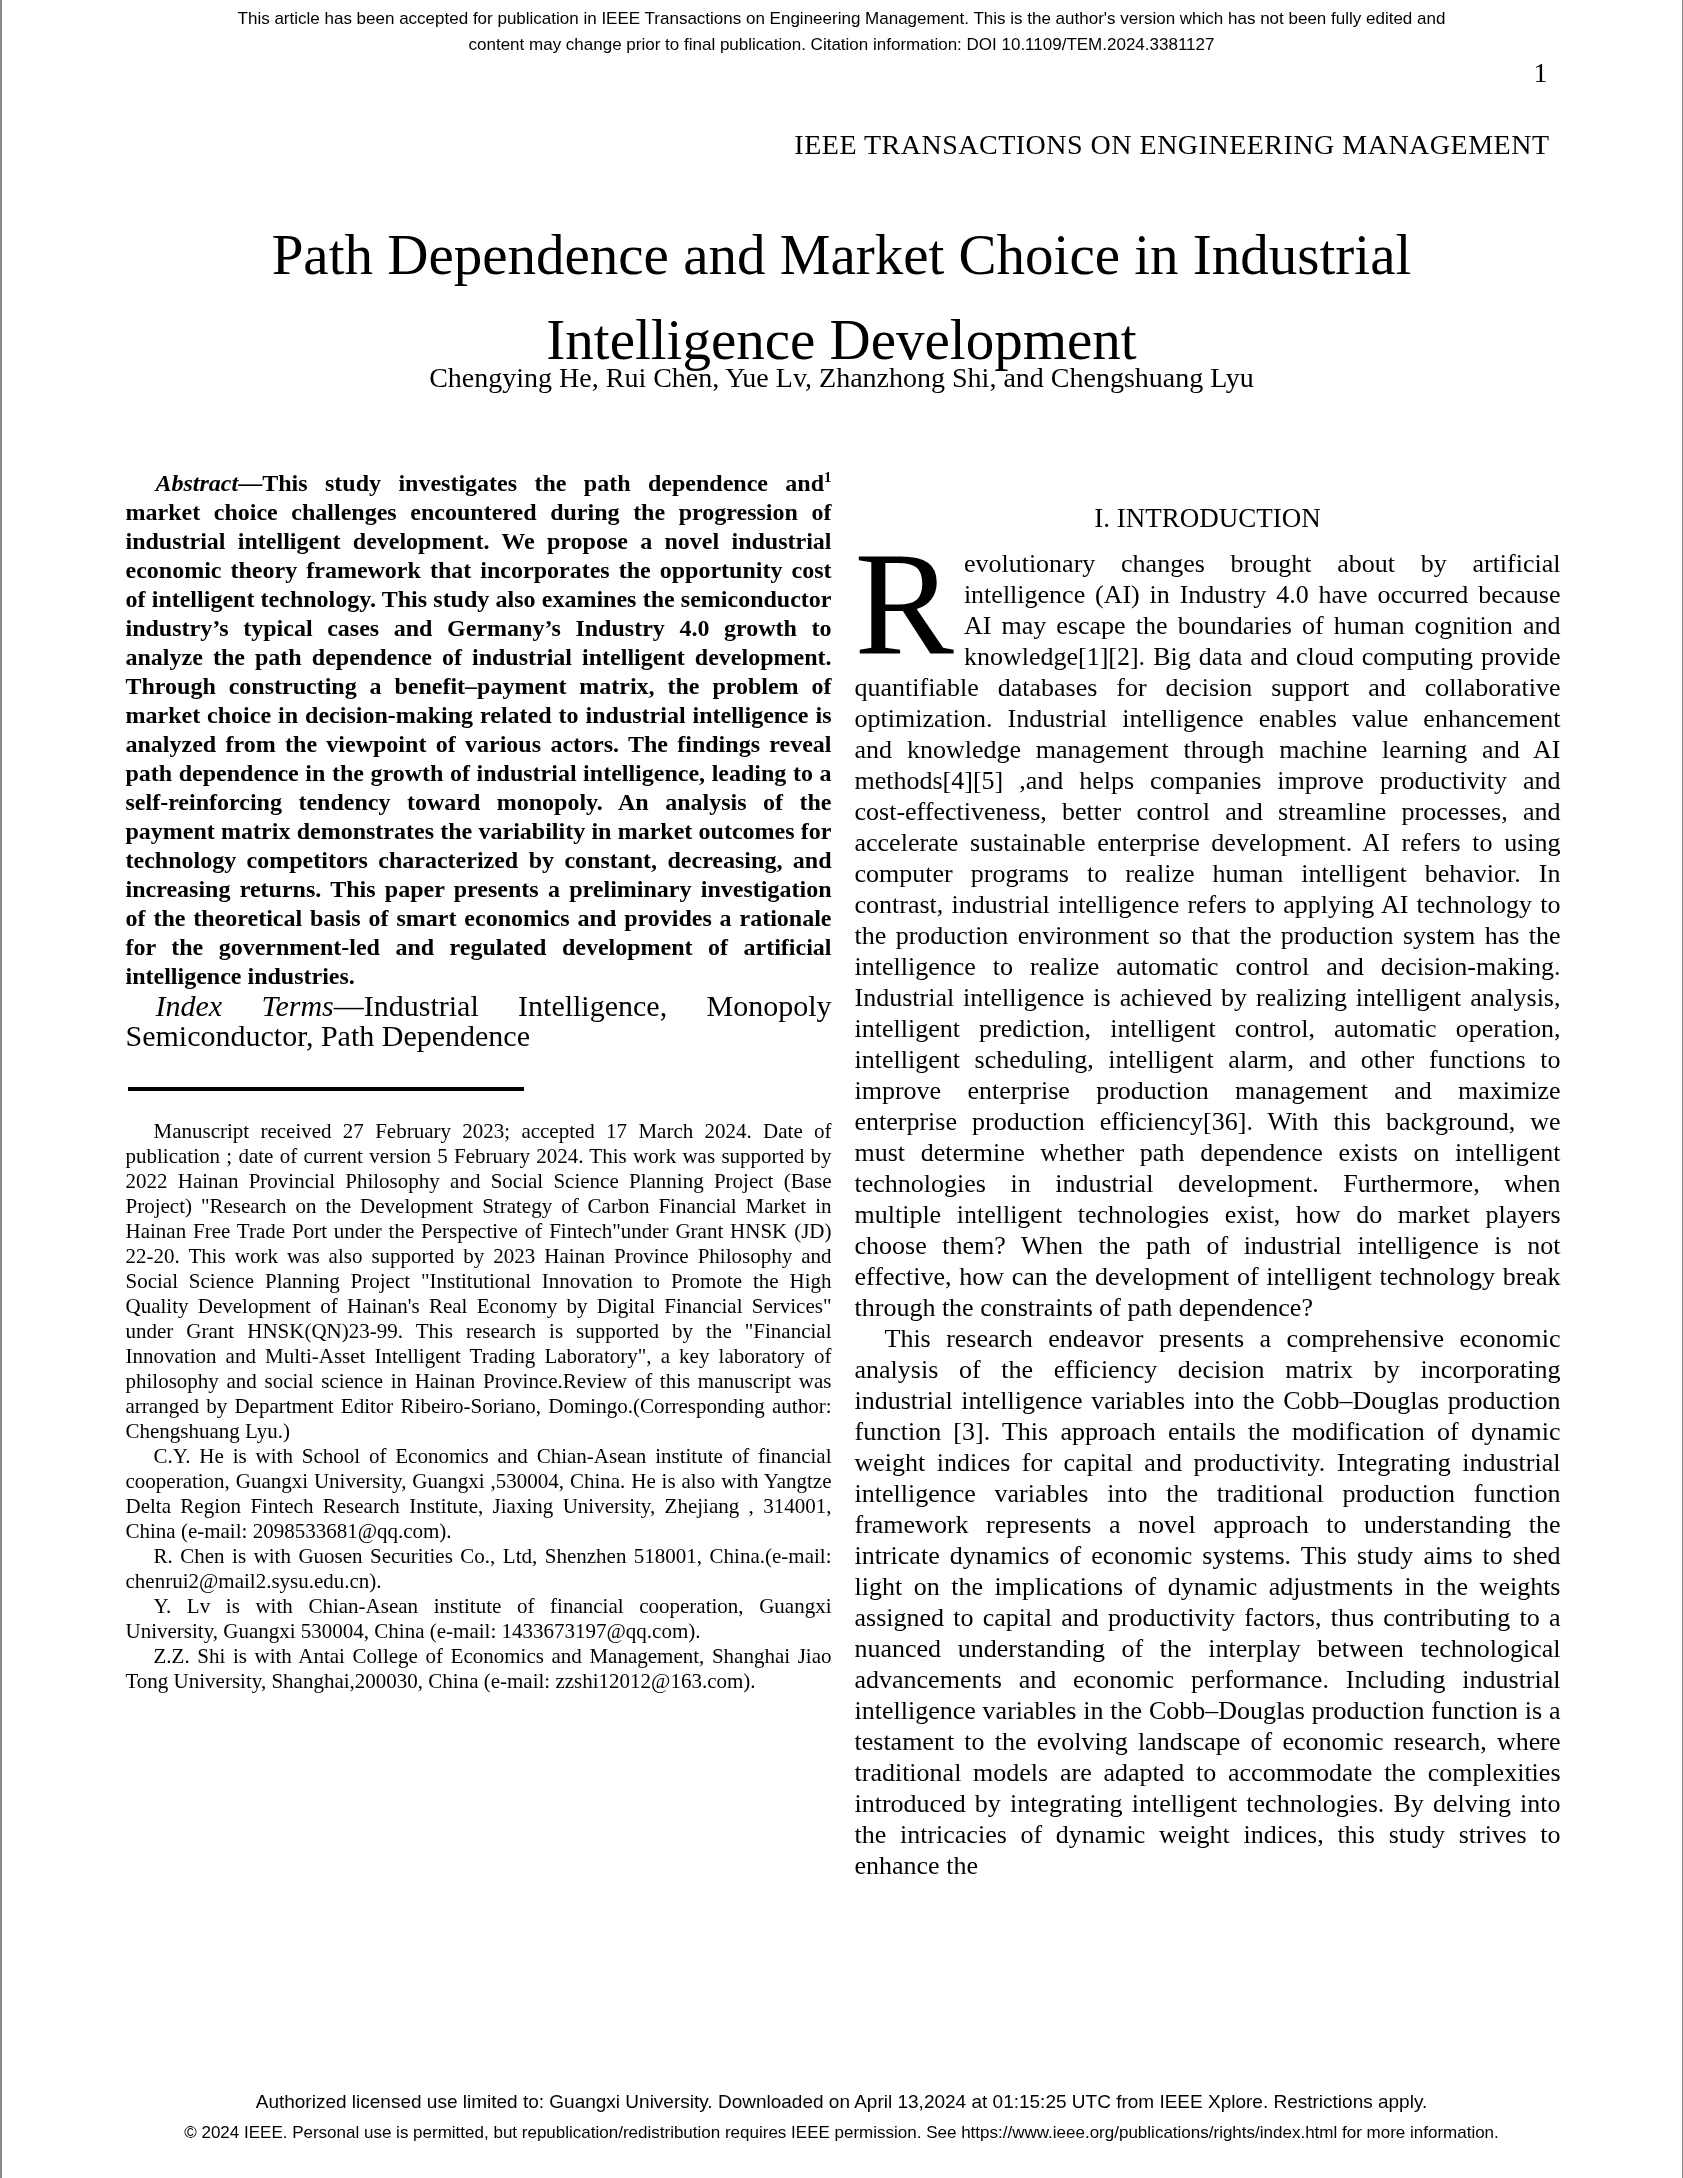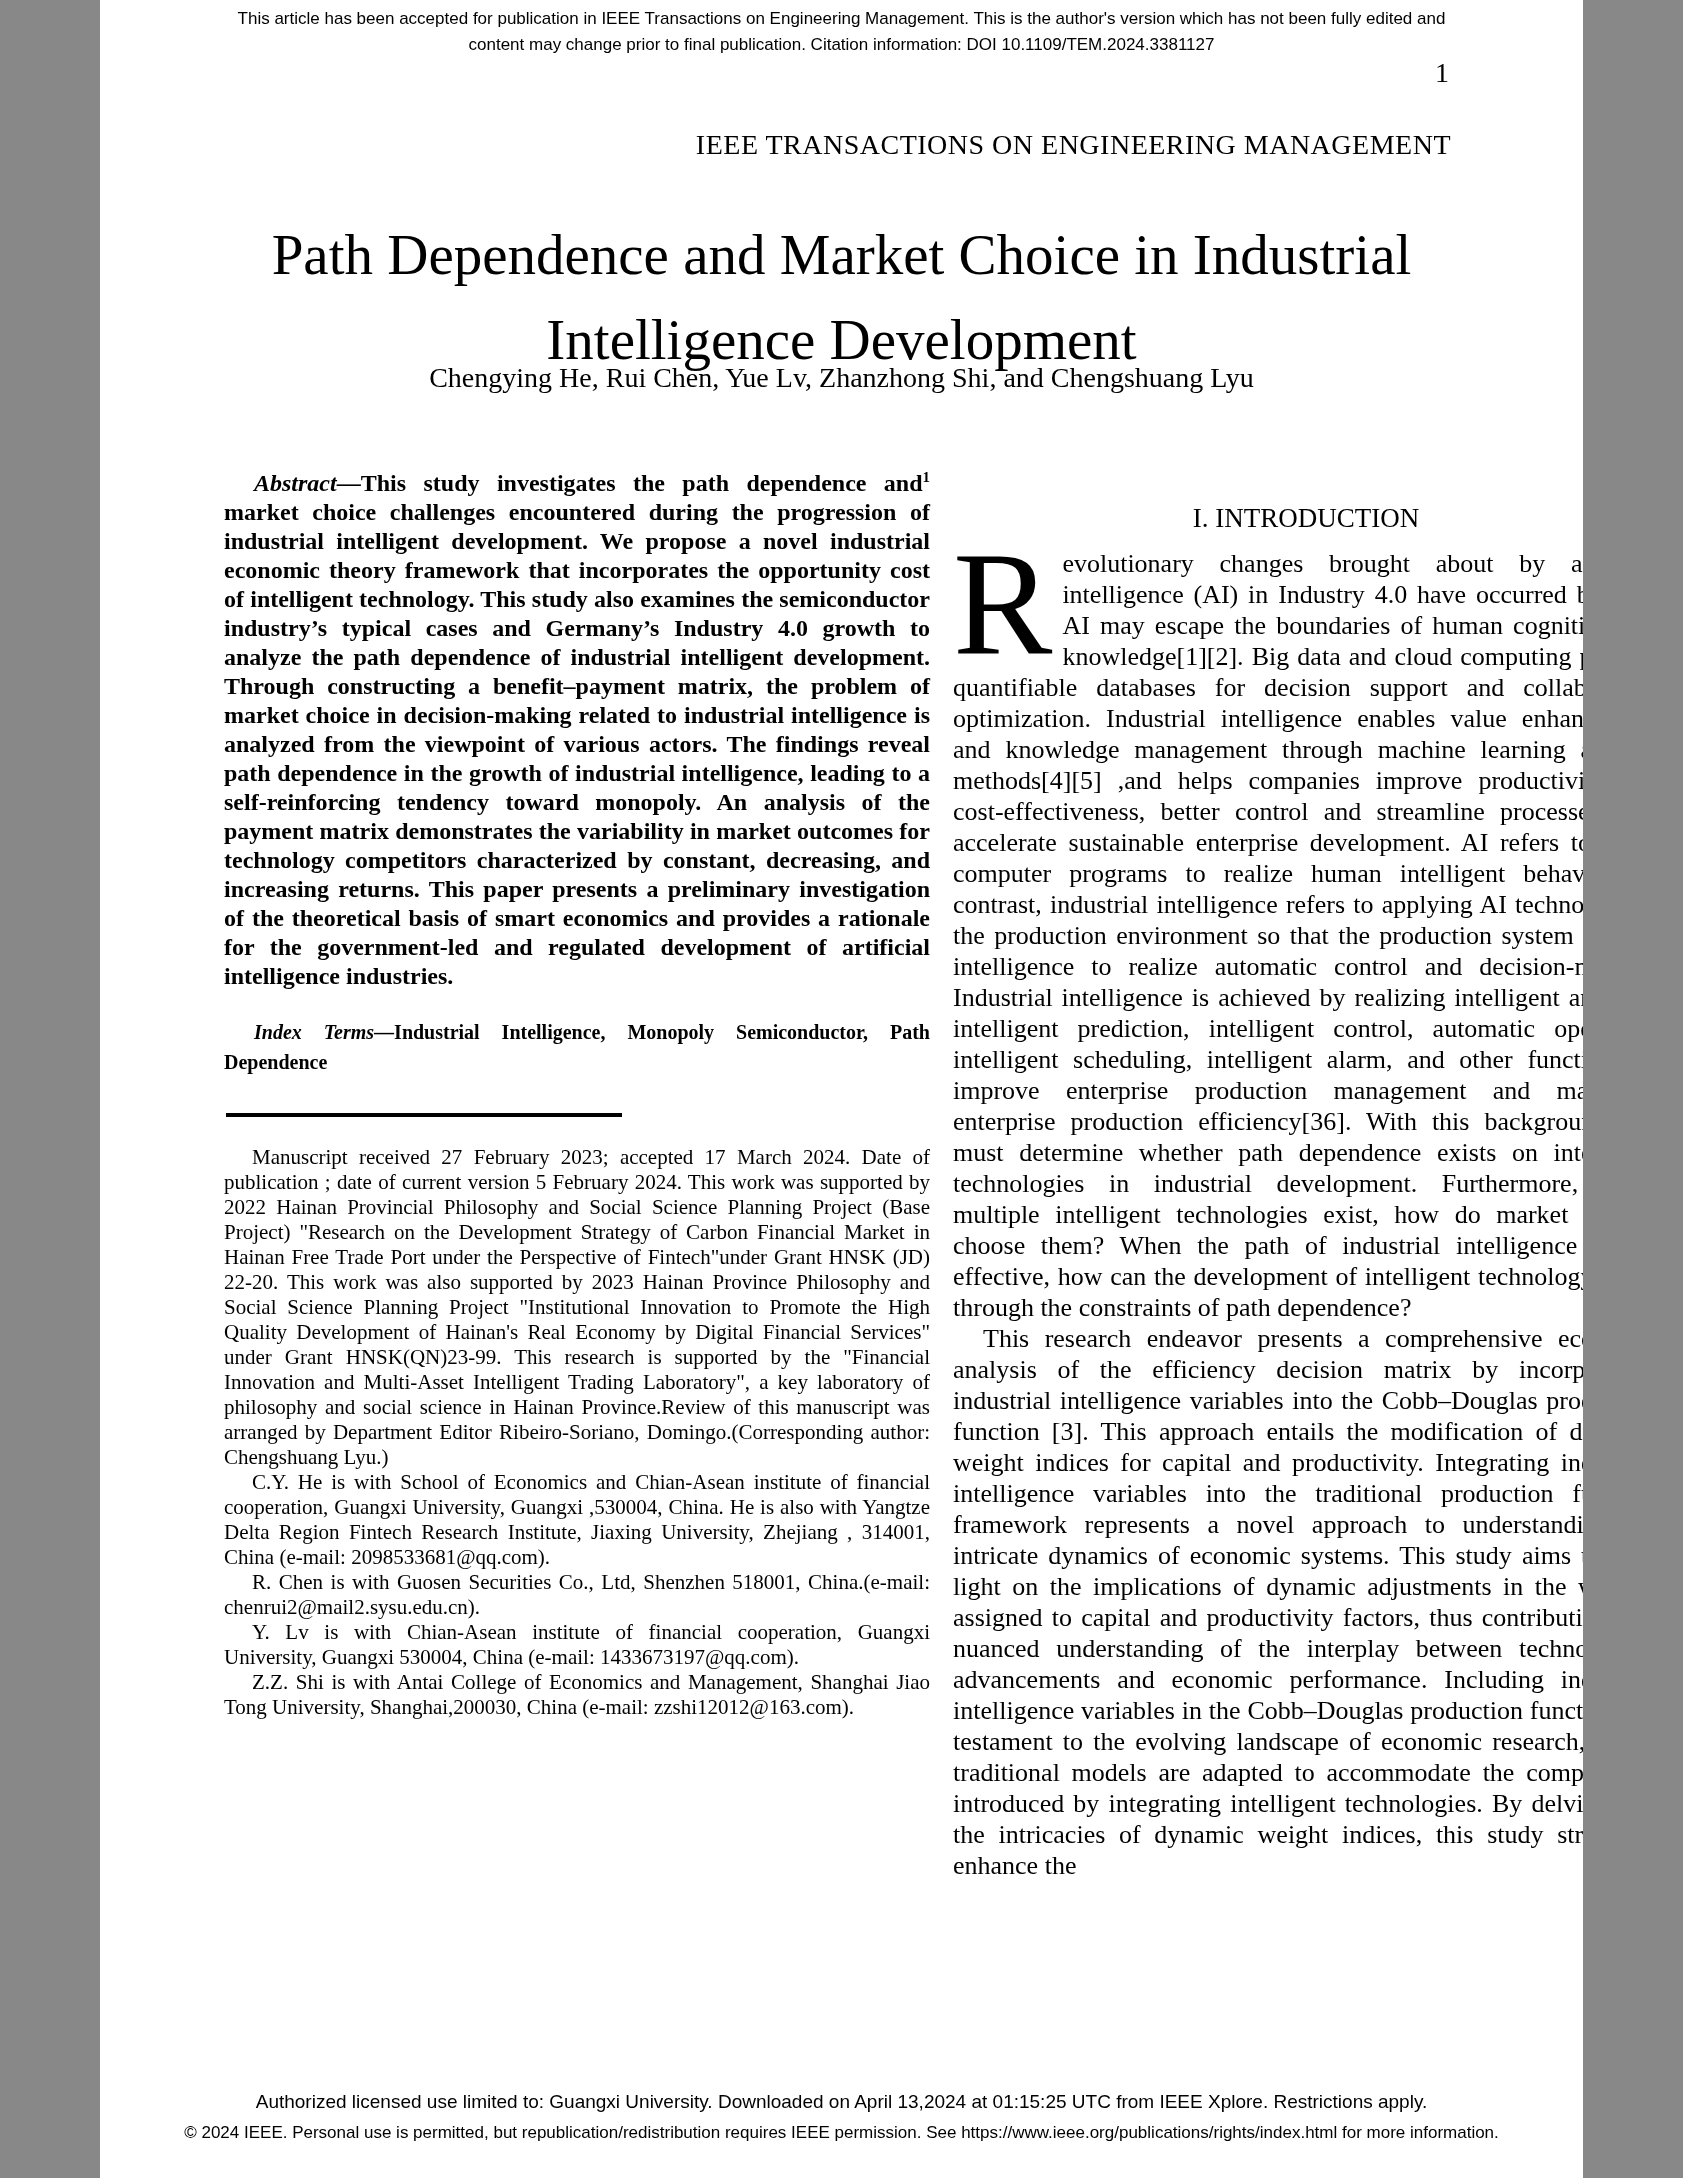--- a/index.html
+++ b/index.html
@@ -1,18 +1,18 @@
 <!DOCTYPE html>
 <html><head>
 <meta charset="utf-8">
 <style>
   html,body { margin:0; padding:0; background:#888; }
   .page {
     position:relative;
-    width:1483px; height:2178px;
+    width:1680px; height:2178px;
     background:#ffffff;
     color:#000;
     font-family:"Liberation Serif", serif;
     overflow:hidden;
     margin:0 auto;
   }
   .top-notice {
     position:absolute; top:6px; left:0; right:0;
     text-align:center;
     font-family:"Liberation Sans", sans-serif;
@@ -46,23 +46,22 @@
   .col-right { left:853px; }
 
   p { margin:0; }
   .abstract-par {
     font-size:24px; line-height:29px;
     font-weight:bold;
     text-align:justify;
     text-indent:30px;
   }
   .index-terms-par {
-    margin-top:26px;
-    font-size:20px; line-height:30px;
-    font-weight:bold;
+    font-size:30px; line-height:30px;
+    font-weight:normal;
     text-align:justify;
     text-indent:30px;
   }
   .lbl-italic { font-style:italic; }
   .abstract-par sup { font-size:0.62em; line-height:0; }
 
   .footnote-rule {
     margin:36px 0 0 2px;
     width:396px; height:0;
     border:none;

